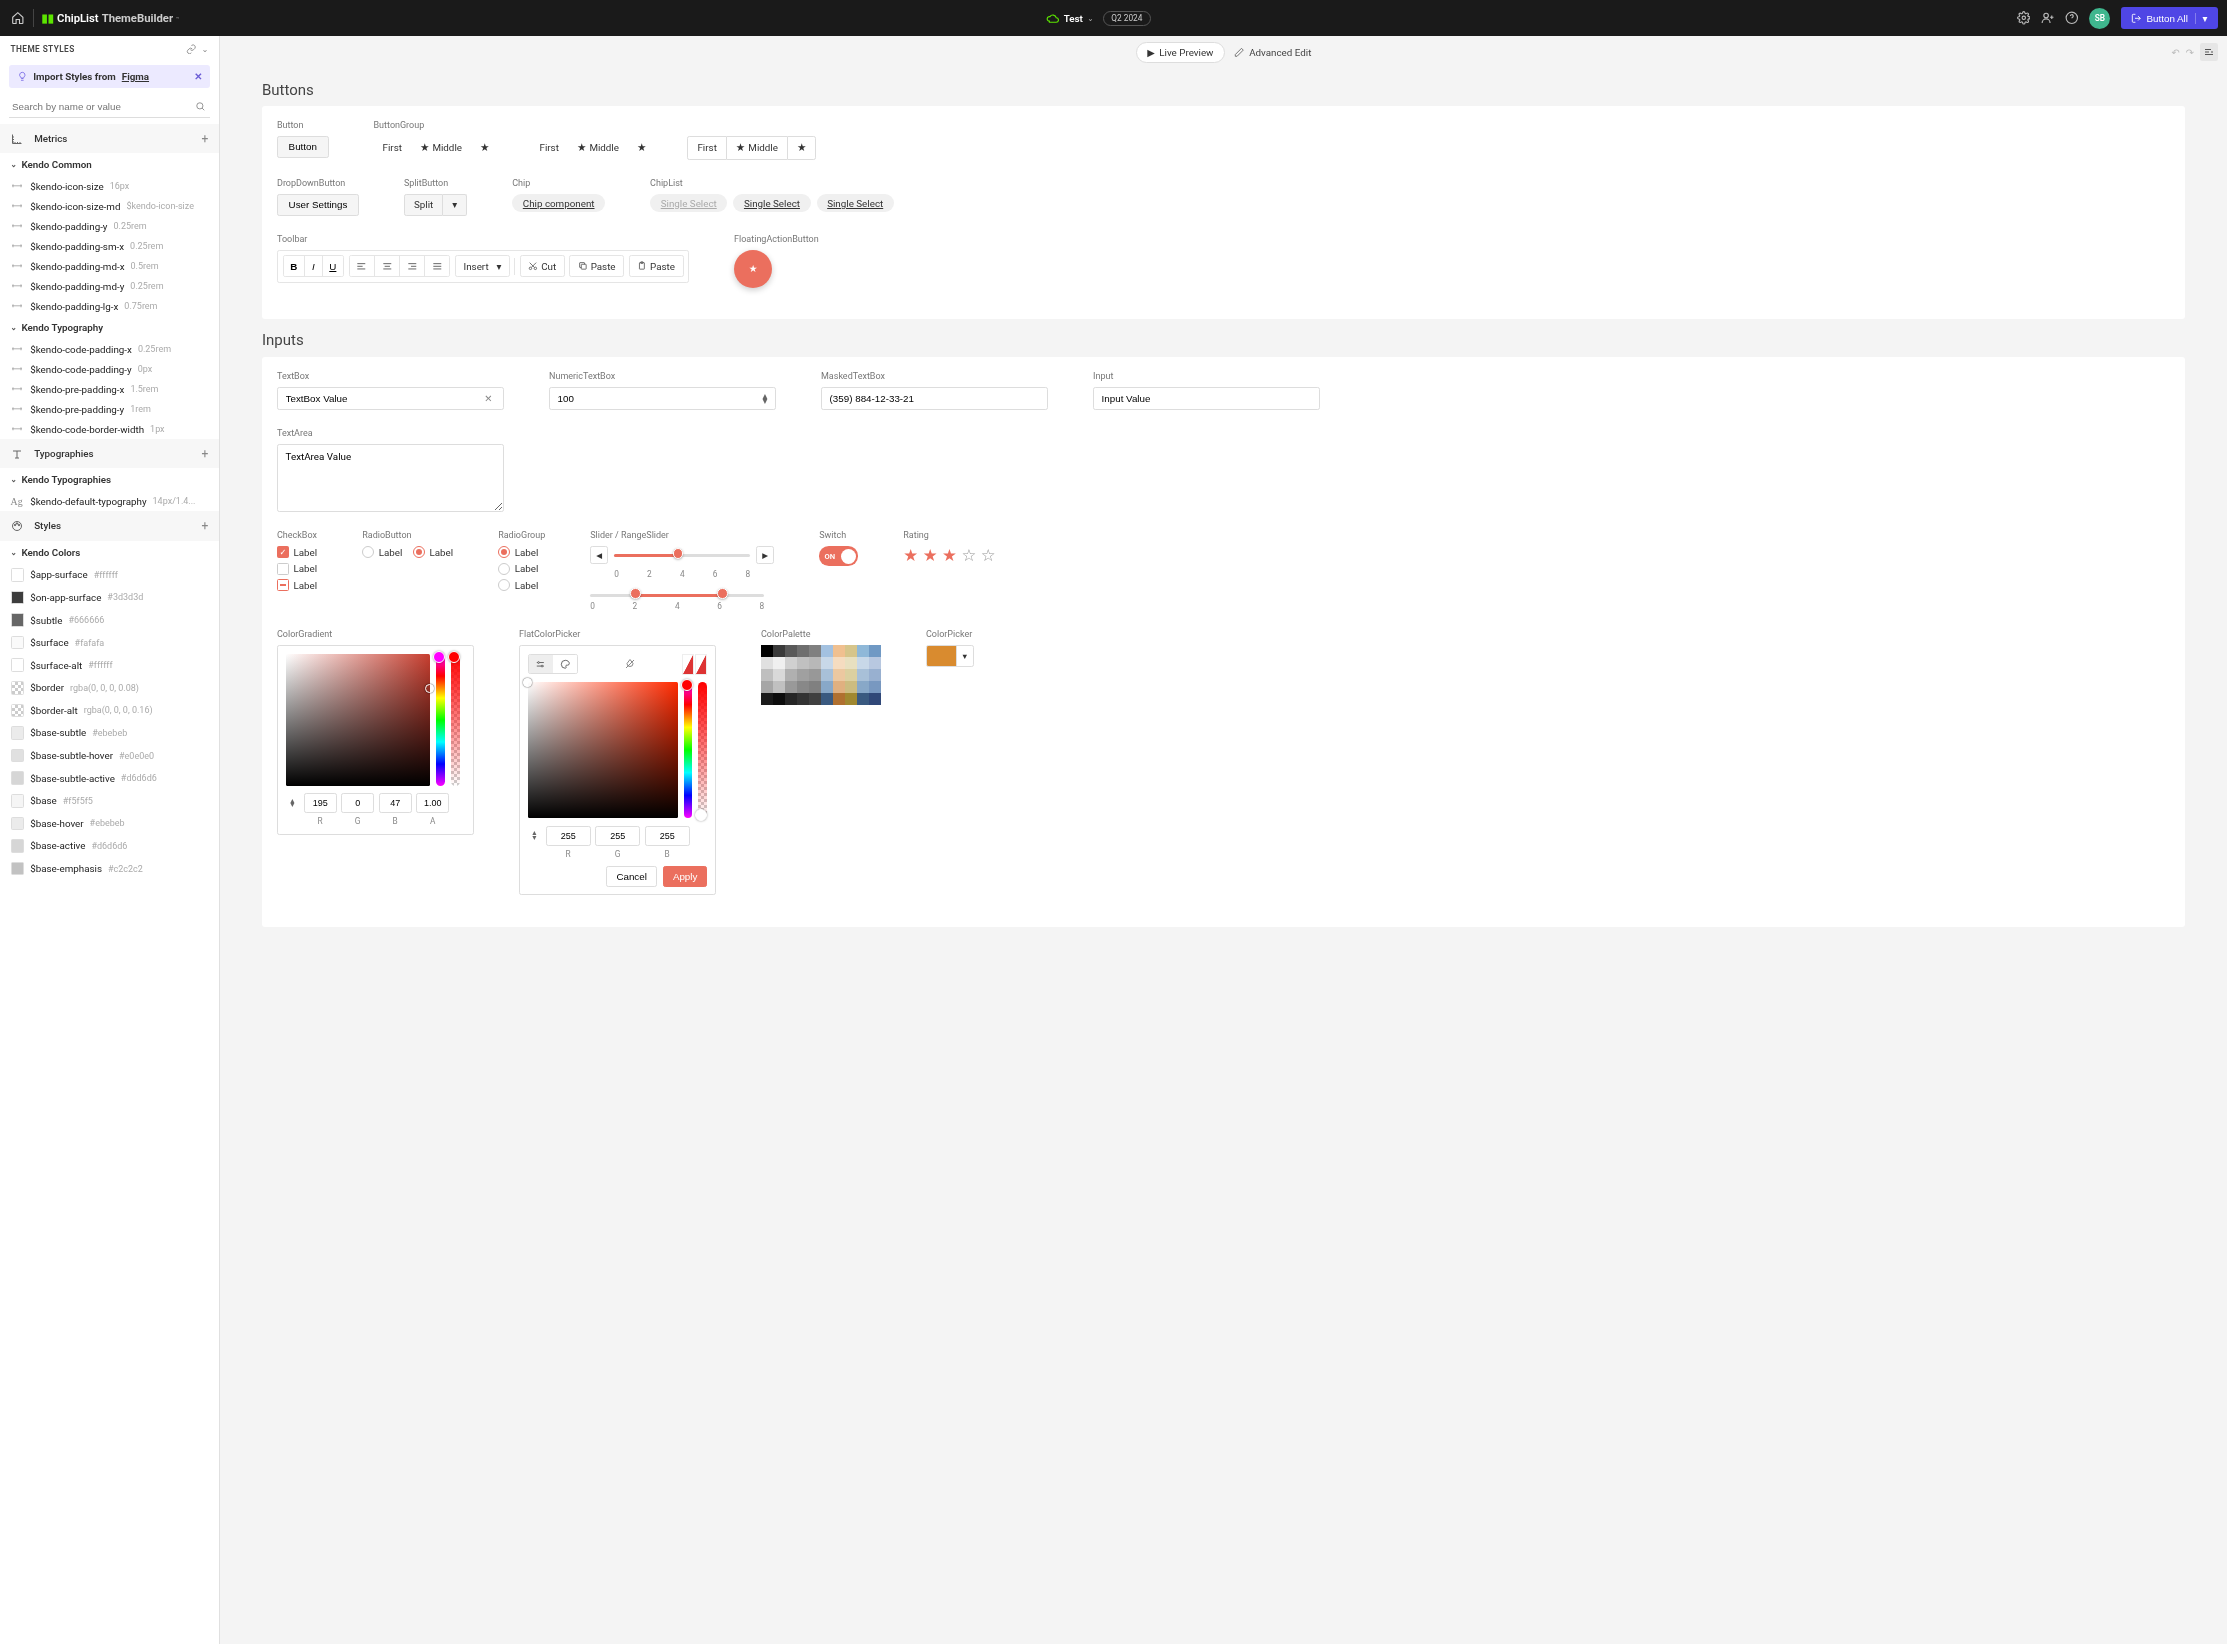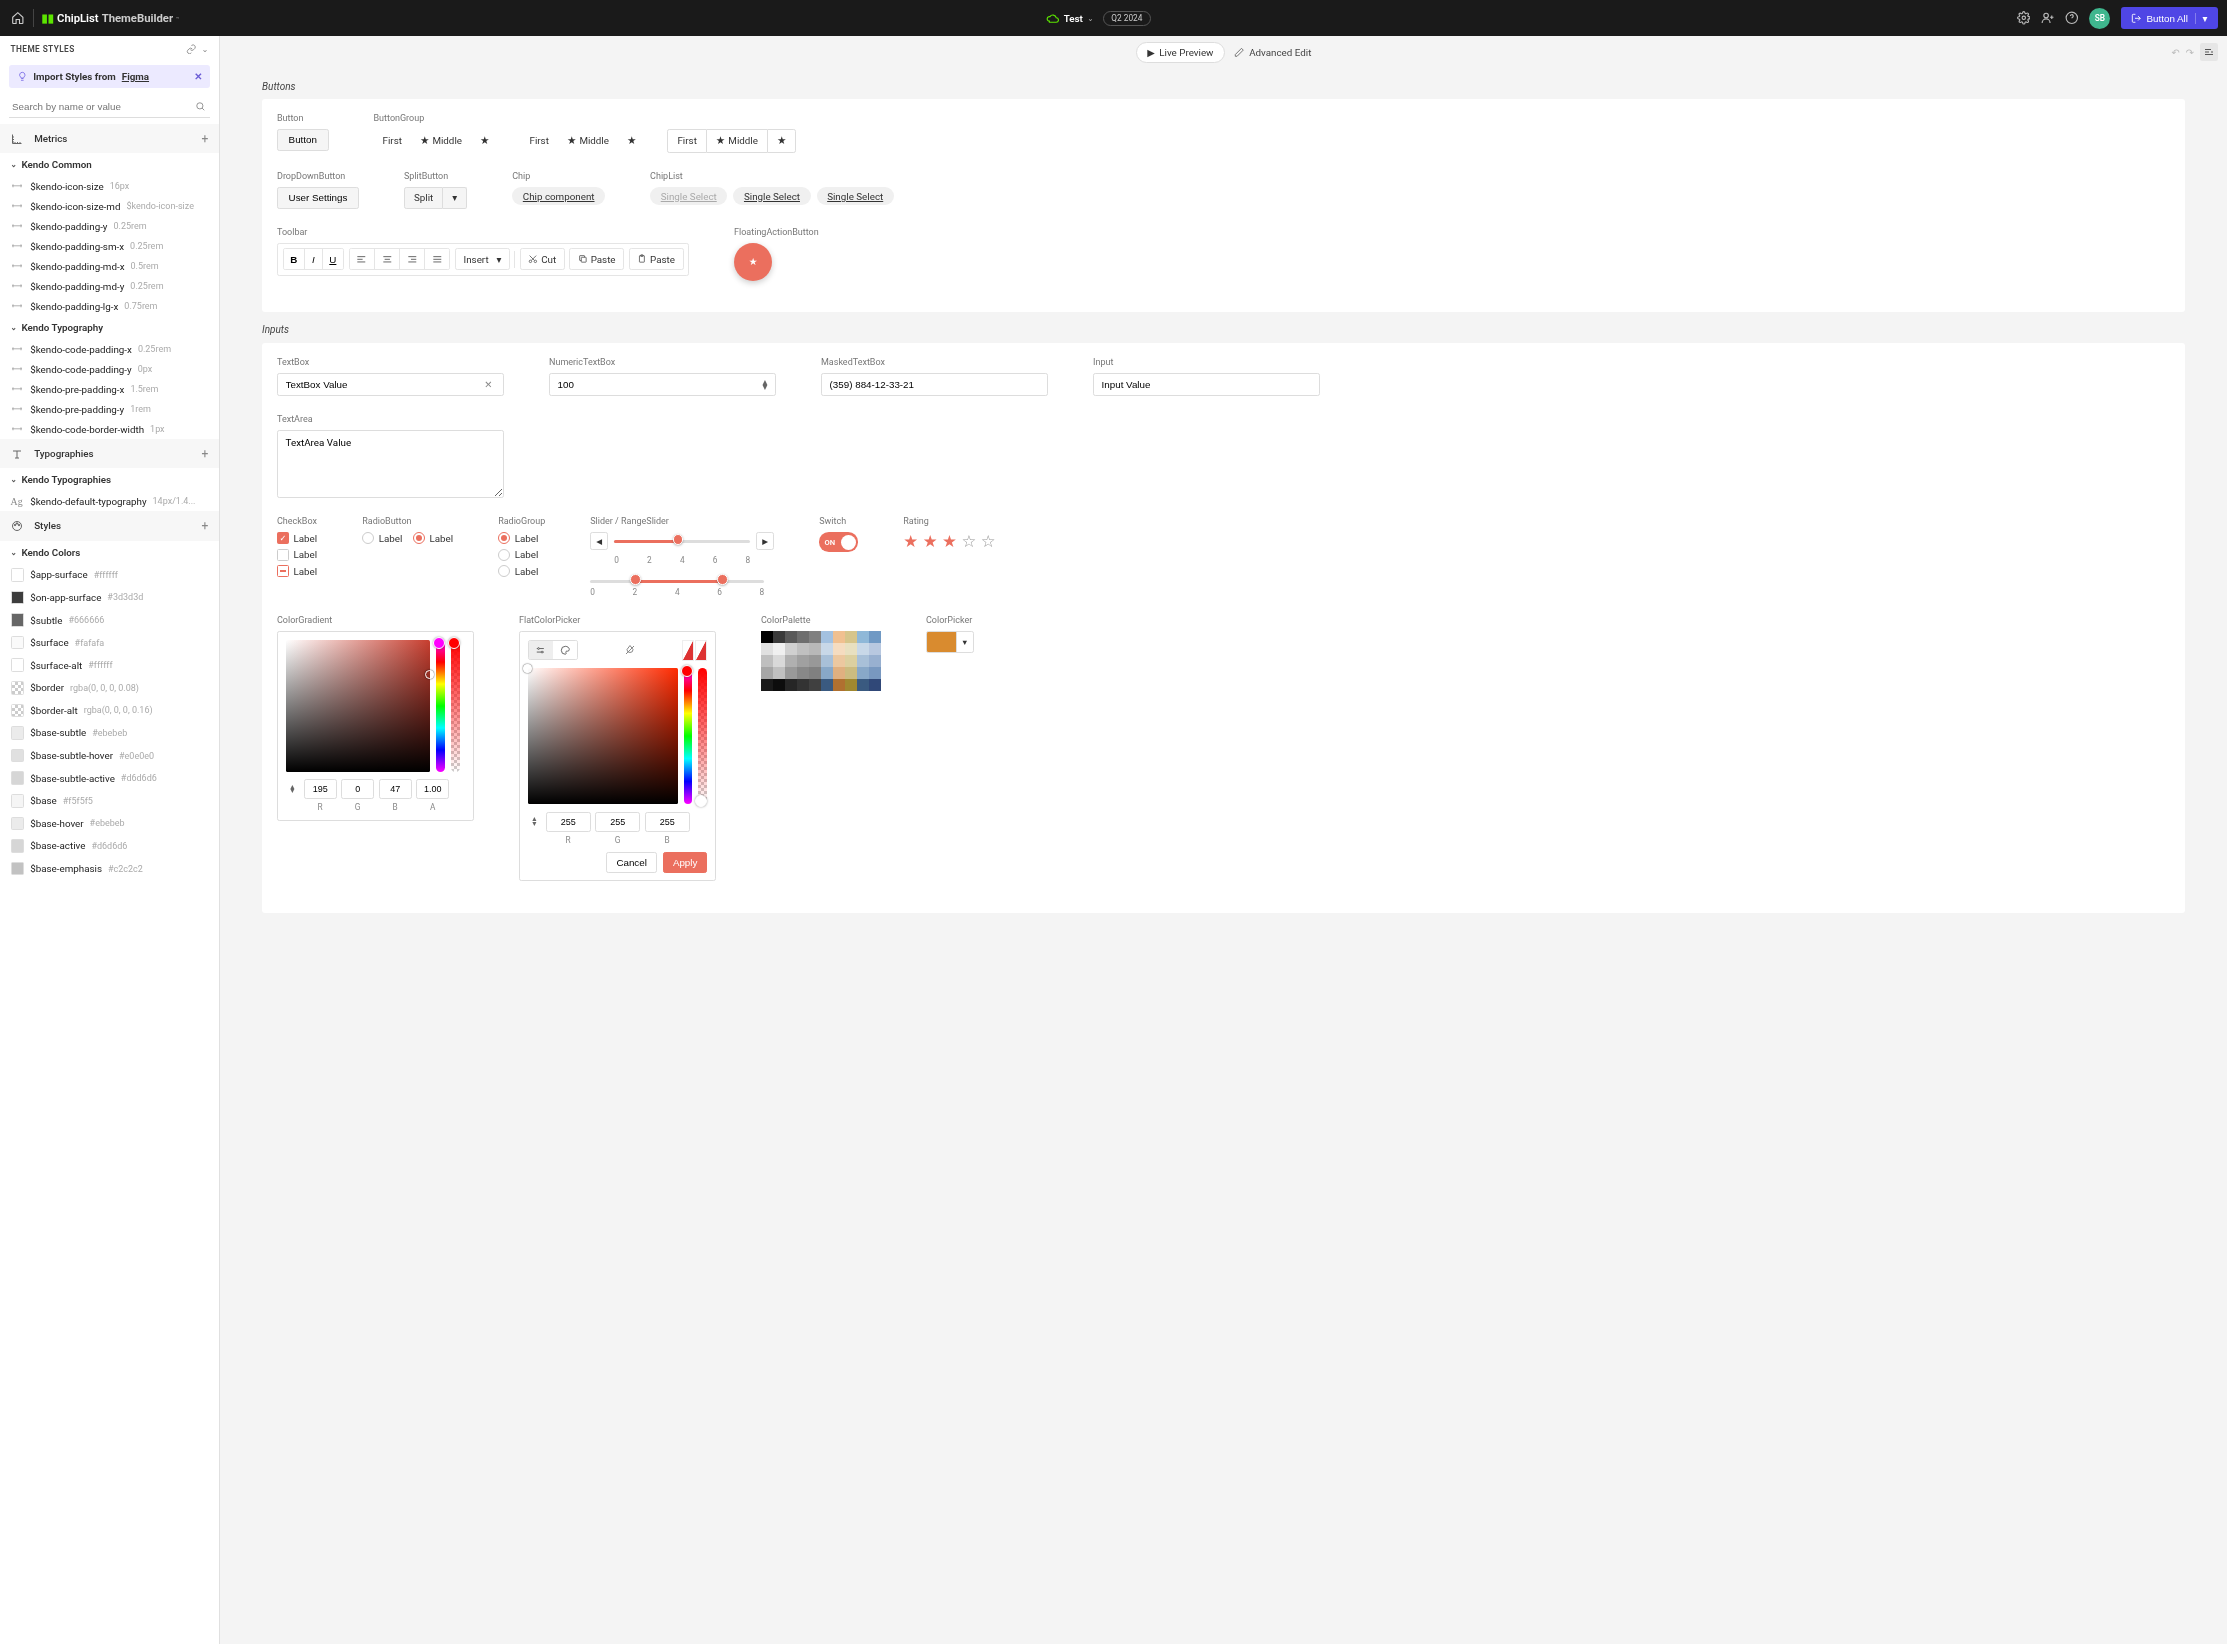--- a/index.html
+++ b/index.html
@@ -52,21 +52,21 @@
   .swatch.checker { background-image: repeating-conic-gradient(#ccc 0% 25%, #fff 0% 50%); background-size:6px 6px; }
 
   
   .content { flex:1; overflow-y:auto; background:#f4f4f4; }
   .topbar { display:flex; justify-content:center; align-items:center; padding:6px; position:relative; background:#f4f4f4; }
   .preview-btn { background:#fff; border:0.8px solid #ddd; border-radius:12px; padding:3.8px 10.6px; display:flex; align-items:center; gap:4.5px; margin-right:9px; font-size:9.8px; }
   .adv-edit { display:flex; align-items:center; gap:4.5px; color:#444; font-size:9.8px; }
   .history { position:absolute; right:9px; display:flex; gap:6px; color:#bbb; align-items:center; }
   .history .active { color:#555; background:#e6e6e6; padding:3px; border-radius:2.3px; }
 
-  .section-title { padding:12px 18px 7.6px 42px; font-size:10px; color:#444;font-style:italic; }
+  .section-title { padding:12px 18px 7.6px 42px; font-size:15px; color:#444; }
   .panel { background:#fff; margin:0 42px 0 42px; border-radius:3px; padding:13.6px 15px; }
   
   .row { display:flex; gap:45px; margin-bottom:18px; flex-wrap:wrap; }
   .field { display:flex; flex-direction:column; gap:6px; }
   .flabel { font-size:9px; color:#777; }
   
   .btn { border:0.8px solid #ddd; background:#f5f5f5; padding:4.5px 10.6px; border-radius:2.3px; cursor:pointer; font-size:9.8px; }
   .btn-group { display:flex; }
   .btn-group .seg { border:0.8px solid #ddd; padding:4.5px 9px; background:#fff; display:flex; align-items:center; gap:3px; }
   .btn-group .seg:first-child { border-radius:2.3px 0 0 2.3px; }
@@ -502,21 +502,21 @@
 
     <div class="section-title">Buttons</div>
     <div class="panel">
       <div class="row">
         <div class="field">
           <span class="flabel">Button</span>
           <button class="btn">Button</button>
         </div>
         <div class="field">
           <span class="flabel">ButtonGroup</span>
-          <div style="display:flex; gap:22px; align-items:center;">
+          <div style="display:flex; gap:32px; align-items:center;">
             <div class="btn-group plain">
               <div class="seg">First</div>
               <div class="seg">
                   <span class="star">★</span>
                   <span>Middle</span>
                 </div>
               <div class="seg">
                   <span class="star">★</span>
                 </div>
             </div>

